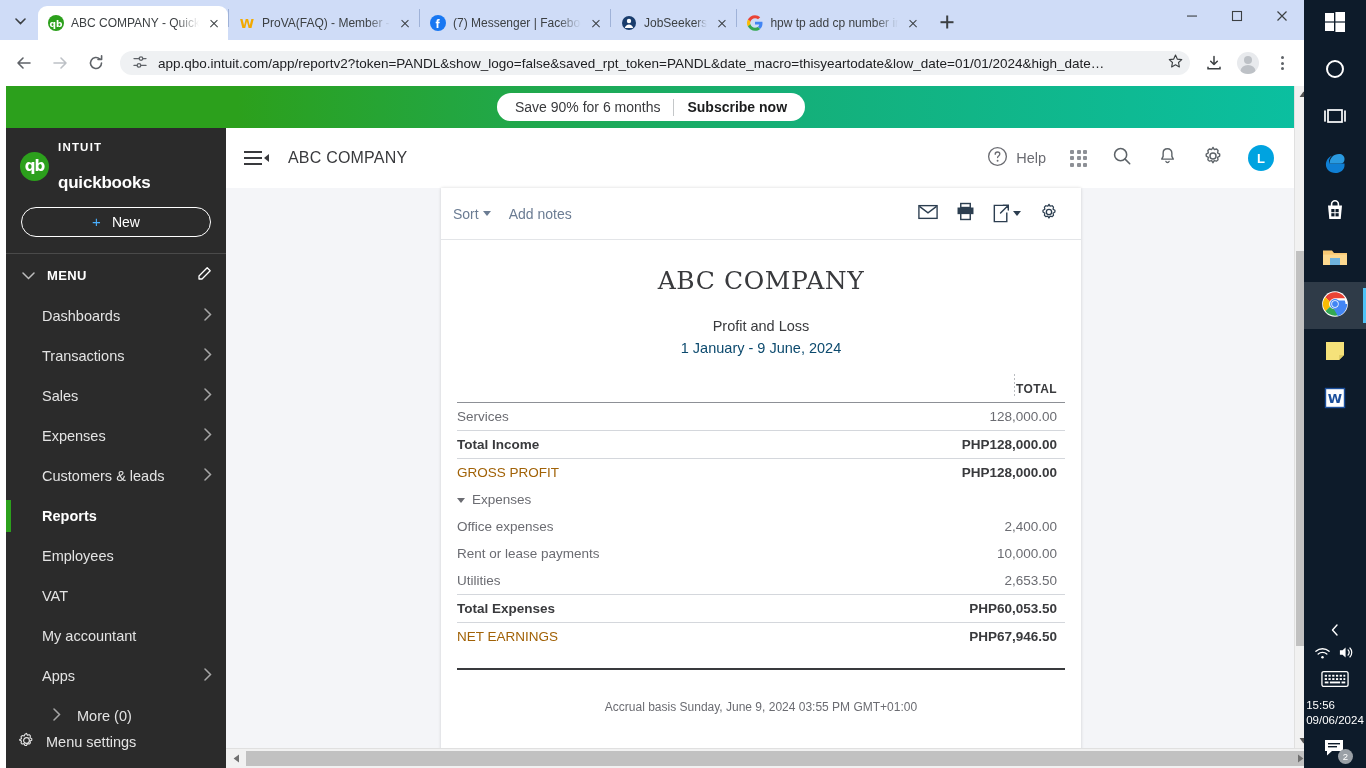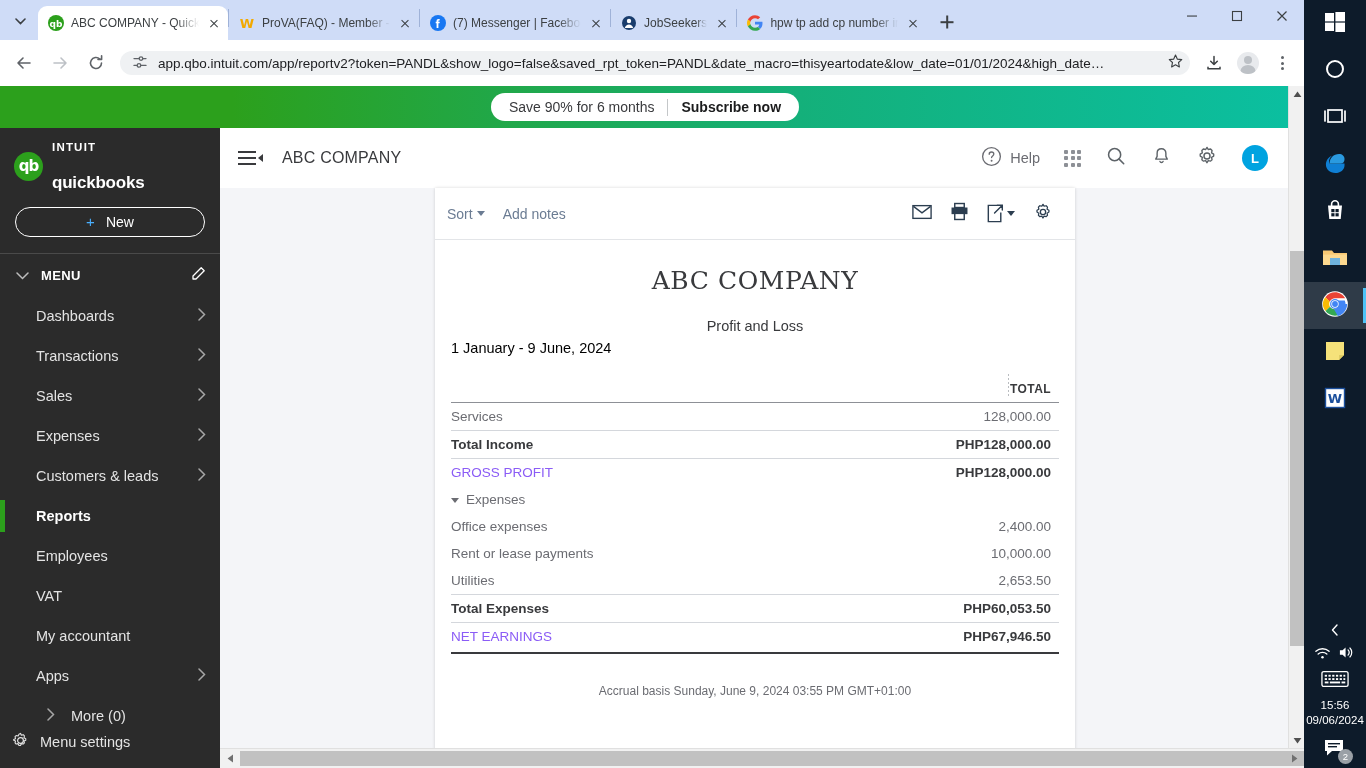--- a/index.html
+++ b/index.html
@@ -72,21 +72,21 @@
   .omnibox .url { flex: 1 1 auto; white-space: nowrap; overflow: hidden; text-overflow: ellipsis; }
   .tb-right { display: flex; align-items: center; gap: 2px; padding-right: 6px; }
   .tb-icon { width: 32px; height: 32px; display:flex; align-items:center; justify-content:center; color:#5f6368; }
   .avatar-grey { width: 22px; height: 22px; border-radius: 50%; background: #e8eaed; position: relative; overflow:hidden; }
   .avatar-grey::before { content:""; position:absolute; left:50%; top:4px; width:8px; height:8px; border-radius:50%; background:#bdc1c6; transform:translateX(-50%); }
   .avatar-grey::after  { content:""; position:absolute; left:50%; top:13px; width:15px; height:12px; border-radius:50% 50% 0 0; background:#bdc1c6; transform:translateX(-50%); }
   .kebab { width:32px; height:32px; display:flex; flex-direction:column; align-items:center; justify-content:center; gap:2.6px; }
   .kebab i { width:3px; height:3px; border-radius:50%; background:#5f6368; display:block; }
 
   
-  .viewport { position: absolute; left: 0; top: 86px; width: 1304px; height: 682px; background:#fff; overflow:hidden; }
+  .viewport { position: absolute; left: 6px; top: 86px; width: 1304px; height: 682px; background:#fff; overflow:hidden; }
 
   .promo {
     position: absolute; left: 0; top: 0; width: 1290px; height: 42px;
     background: linear-gradient(90deg, #2ca01c 0%, #2ca01c 18%, #14b07a 62%, #0bbfa0 100%);
     display: flex; align-items: center; justify-content: center;
   }
   .promo-pill {
     background: #fff; border-radius: 18px; height: 28px; padding: 0 18px;
     display: flex; align-items: center; gap: 13px; font-size: 14px; color: #393a3d;
   }
@@ -150,36 +150,36 @@
   .rep-toolbar { height: 52px; border-bottom: 1px solid #e3e5e8; display:flex; align-items:center; padding: 0 22px 0 12px; }
   .rep-tb-left { display:flex; align-items:center; gap: 18px; }
   .sortbtn { display:flex; align-items:center; gap:4px; font-size: 14px; color:#6b7c93; }
   .caret-dn { width:0;height:0;border-left:4.5px solid transparent;border-right:4.5px solid transparent;border-top:5px solid #6b7c93; }
   .addnotes { font-size: 14px; color:#6b7c93; }
   .rep-tb-right { margin-left:auto; display:flex; align-items:center; gap: 18px; color:#2c3e50; }
 
   .rep-body { padding: 26px 16px 0 16px; }
   .rep-company { text-align:center; font-size: 25px; color:#393a3d; letter-spacing: .6px; font-weight: 400; font-family: "DejaVu Serif", serif; }
   .rep-title { text-align:center; font-size: 14.5px; font-weight: 400; color:#393a3d; margin-top: 23px; }
-  .rep-range { font-size: 14.5px; color:#000000; margin-top: 6px; }
+  .rep-range { text-align:center; font-size: 14.5px; color:#0c4a6e; margin-top: 6px; }
 
   table.pl { width: 100%; border-collapse: collapse; margin-top: 20px; }
   table.pl td { font-size: 13.5px; color: #6b6c72; padding: 6px 0; vertical-align: middle; }
   table.pl td.amt { text-align: right; padding-right: 8px; white-space: nowrap; }
   .row-head td { border-bottom: 1px solid #8d9096; padding-bottom: 7px; }
   .row-head td.amt { font-size: 12px; font-weight: 700; color:#393a3d; letter-spacing:.4px; }
   .tri-dn { display:inline-block; width:0;height:0;border-left:4px solid transparent;border-right:4px solid transparent;border-top:5px solid #6b6c72; margin-right:7px; vertical-align: middle; }
   .lvl0 { padding-left: 16px; }
   .lvl1 { padding-left: 34px; }
   .lvl-tot { padding-left: 20px; }
   tr.sep-top td { border-top: 1px solid #d4d7dc; }
   tr.bold td { font-weight: 700; color:#393a3d; }
-  tr.gross td, tr.net td { color:#8b5cf6; }
+  tr.gross td, tr.net td { color:#a16207; }
   tr.gross td.amt, tr.net td.amt { font-weight:700; color:#393a3d; }
-  tr.net td { border-bottom: 2.5px solid #393a3d; padding-bottom: 8px; }
+  tr.net td { border-bottom: 2.5px solid #393a3d; padding-bottom: 24px; }
   .dotted-col { position:absolute; left: 573px; top: 186px; width: 1px; height: 24px;
      background-image: linear-gradient(#b9bcc0 50%, transparent 50%); background-size: 1px 4px; }
   .rep-footer { text-align:center; font-size: 12px; color:#6b6c72; margin-top: 30px; padding-bottom: 14px; }
 
   
   .vscroll { position:absolute; right: 0px; top: 0px; width: 16px; height: 662px; background:#f1f1f1; border-left:1px solid #e0e0e0; }
   .vscroll .arrow { position:absolute; left:0; width:16px; height:16px; display:flex; align-items:center; justify-content:center; }
   .vscroll .arrow.up { top: 0; }
   .vscroll .arrow.dn { bottom: 0; }
   .vscroll .thumb { position:absolute; left:1px; width: 14px; top: 165px; height: 395px; background:#c1c1c1; }
@@ -196,21 +196,21 @@
     background:#0d1b2a;
     display:flex; flex-direction:column; align-items:center;
   }
   .tb-item { width: 62px; height: 47px; display:flex; align-items:center; justify-content:center; position:relative; }
   .tb-item.active { background: rgba(255,255,255,.14); }
   .tb-item.active::after { content:""; position:absolute; right:0; top:6px; bottom:6px; width:3px; background:#4fc3f7; }
   .tb-spacer { flex: 1 1 auto; }
   .tray { width:62px; display:flex; flex-direction:column; align-items:center; gap: 6px; padding-bottom: 6px; }
   .tray .chev { color:#fff; font-size: 14px; height:18px; display:flex;align-items:center;}
   .tray .row { display:flex; align-items:center; justify-content:center; gap:7px; color:#fff; }
-  .tray .clock { color:#fff; font-size: 11.5px; line-height: 15px; text-align:center; }
+  .tray .clock { color:#fff; font-size: 11.5px; line-height: 15px; text-align:left; }
   .tray .notif { position:relative; width:34px; height:28px; display:flex;align-items:center;justify-content:center; }
   .tray .badge {
     position:absolute; right:-1px; bottom:-2px; width:15px; height:15px; border-radius:50%;
     background:#9aa0a6; color:#fff; font-size:9.5px; display:flex;align-items:center;justify-content:center;
   }
 </style>
 </head>
 <body>
 <div id="root">
 

